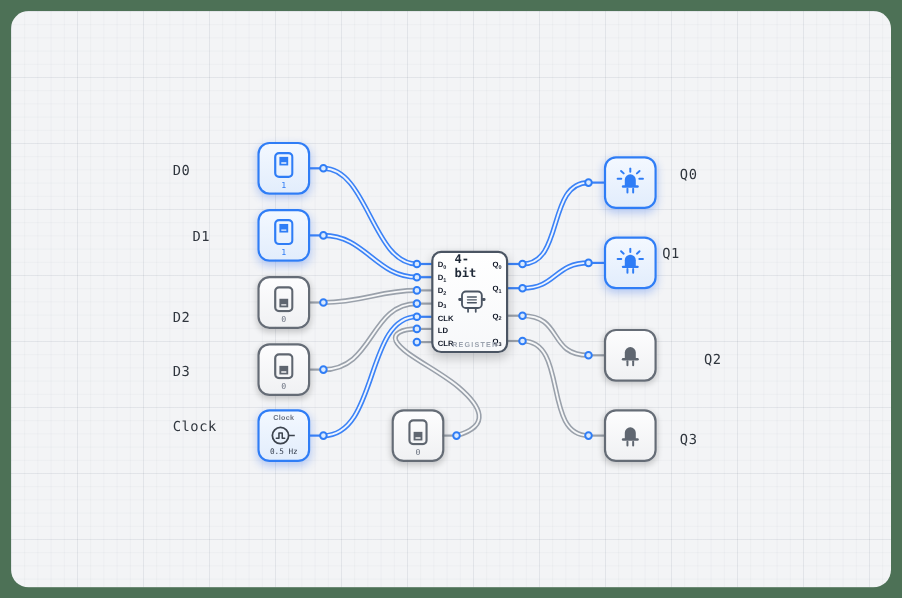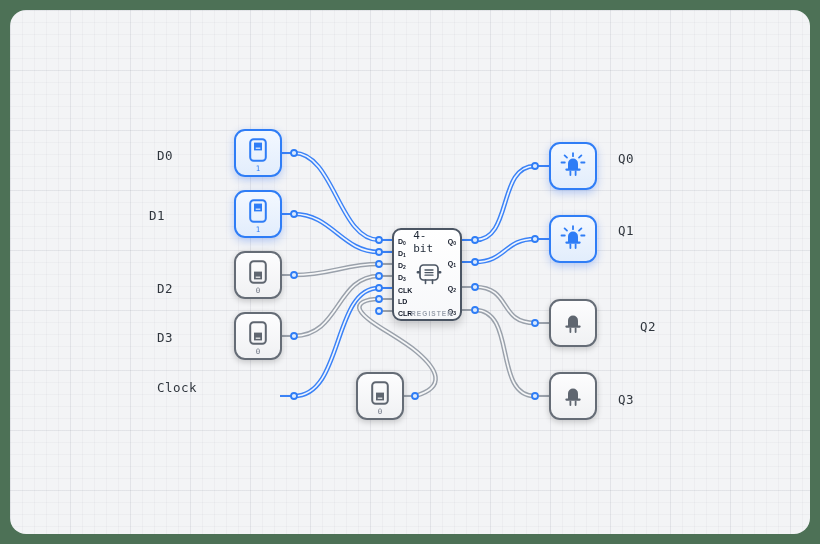--- a/index.html
+++ b/index.html
@@ -74,21 +74,21 @@
   .clock-glyph{position:absolute;left:50%;top:50%;transform:translate(-50%,-50%);}
 
   .register{
     position:absolute;left:392px;top:228px;width:70px;height:93px;box-sizing:border-box;
     border:2px solid #4b5563;border-radius:9px;
     background:linear-gradient(180deg,#ffffff 0%,#f7f8fa 100%);
     box-shadow:0 4px 10px rgba(0,0,0,.20);
   }
   .register .title{
     position:absolute;left:50%;top:12px;transform:translate(-42%,-50%);
-    font-family:"DejaVu Sans Mono",monospace;font-size:11px;font-weight:normal;color:#1f2937;
+    font-family:"DejaVu Sans Mono",monospace;font-size:11px;font-weight:bold;color:#1f2937;
   }
   .register .caption{
     position:absolute;left:50%;bottom:2px;transform:translateX(-38%);
     font-size:6.5px;font-weight:bold;letter-spacing:1.1px;color:#9ca3af;
   }
   .pin{
     position:absolute;transform:translateY(-50%);
     font-size:7px;font-weight:bold;color:#111827;line-height:1;white-space:nowrap;
   }
   .pin.l{left:4px;}
@@ -201,27 +201,27 @@
       <circle class="port" cx="475" cy="287" r="3"></circle>
       <circle class="port" cx="475" cy="310" r="3"></circle>
       <circle class="port" cx="535" cy="166" r="3"></circle>
       <circle class="port" cx="535" cy="239" r="3"></circle>
       <circle class="port" cx="535" cy="323" r="3"></circle>
       <circle class="port" cx="535" cy="396" r="3"></circle>
     </g>
   </svg>
 
   <div class="label" style="left:157px;top:155px">D0</div>
-  <div class="label" style="left:149px;top:215px">D1</div>
+  <div class="label" style="left:175px;top:215px">D1</div>
   <div class="label" style="left:157px;top:288px">D2</div>
   <div class="label" style="left:157px;top:337px">D3</div>
   <div class="label" style="left:157px;top:387px">Clock</div>
 
   <div class="label" style="left:618px;top:158px">Q0</div>
-  <div class="label" style="left:618px;top:230px">Q1</div>
+  <div class="label" style="left:602px;top:230px">Q1</div>
   <div class="label" style="left:640px;top:326px">Q2</div>
   <div class="label" style="left:618px;top:399px">Q3</div>
 
   <div class="comp active" style="left:234px;top:129px">
     <svg class="sw-icon" width="18" height="24" viewBox="0 0 18 24">
       <rect x="1.2" y="1.2" width="15.6" height="21.6" rx="3.5" fill="none" stroke="#2f7df6" stroke-width="2"></rect>
       <rect x="5" y="4.6" width="8" height="7.8" fill="#2f7df6"></rect>
       <line x1="6.7" y1="10.2" x2="11.3" y2="10.2" stroke="#eaf2fe" stroke-width="1.2"></line>
     </svg>
     <div class="val">1</div>
@@ -247,20 +247,29 @@
 
   <div class="comp inactive" style="left:234px;top:312px">
     <svg class="sw-icon" width="18" height="24" viewBox="0 0 18 24">
       <rect x="1.2" y="1.2" width="15.6" height="21.6" rx="3.5" fill="none" stroke="#5f6670" stroke-width="2"></rect>
       <rect x="5" y="11.6" width="8" height="7.8" fill="#5f6670"></rect>
       <line x1="6.7" y1="17.2" x2="11.3" y2="17.2" stroke="#f3f4f6" stroke-width="1.2"></line>
     </svg>
     <div class="val">0</div>
   </div>
 
+  <div class="comp active" style="left:234px;top:372px">
+    <div class="clock-title">Clock</div>
+    <svg class="clock-glyph" width="26" height="18" viewBox="0 0 26 18">
+      <circle cx="10" cy="9" r="7.4" fill="none" stroke="#3c434d" stroke-width="1.6"></circle>
+      <path d="M6.2,11.4 h2.4 v-4.8 h3 v4.8 h2.2" fill="none" stroke="#3c434d" stroke-width="1.4" stroke-linejoin="round" stroke-linecap="round"></path>
+      <line x1="17.4" y1="9" x2="23" y2="9" stroke="#3c434d" stroke-width="1.4"></line>
+    </svg>
+    <div class="clock-freq">0.5 Hz</div>
+  </div>
 
   <div class="comp inactive" style="left:356px;top:372px">
     <svg class="sw-icon" width="18" height="24" viewBox="0 0 18 24">
       <rect x="1.2" y="1.2" width="15.6" height="21.6" rx="3.5" fill="none" stroke="#5f6670" stroke-width="2"></rect>
       <rect x="5" y="11.6" width="8" height="7.8" fill="#5f6670"></rect>
       <line x1="6.7" y1="17.2" x2="11.3" y2="17.2" stroke="#f3f4f6" stroke-width="1.2"></line>
     </svg>
     <div class="val">0</div>
   </div>
 

